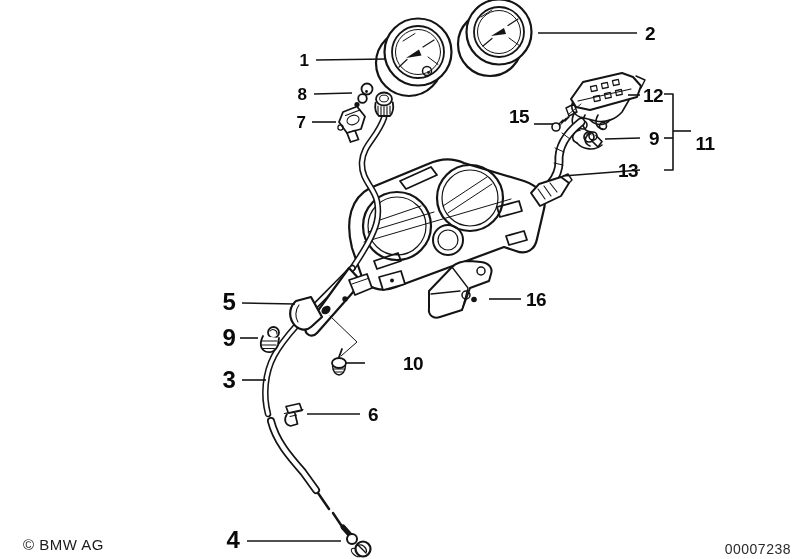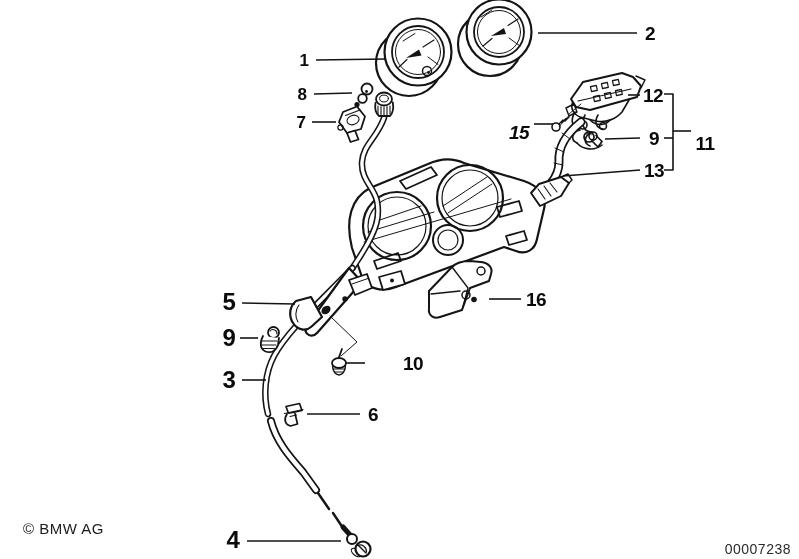--- a/index.html
+++ b/index.html
@@ -10,21 +10,21 @@
   .stage svg{position:absolute;left:0;top:0;}
   .callout{
     position:absolute;transform:translate(-50%,-50%);
     font-weight:bold;color:#0a0a0a;line-height:1;letter-spacing:-0.5px;
     user-select:none;white-space:nowrap;
   }
   .sz-s{font-size:17px;}
   .sz-m{font-size:19px;}
   .sz-l{font-size:24px;}
   .footer-copyright{
-    position:absolute;left:23px;top:520px;font-size:15px;color:#1c1c1c;letter-spacing:0.5px;
+    position:absolute;left:23px;top:536px;font-size:15px;color:#1c1c1c;letter-spacing:0.5px;
   }
   .footer-docnum{
     position:absolute;right:8px;top:541px;font-size:14px;color:#2a2a2a;letter-spacing:0.5px;
   }
 </style>
 </head>
 <body>
 
 <div class="stage">
 
@@ -237,24 +237,24 @@
       <path d="M 673,131 L 691,131"></path>
     </g>
   </g>
 </svg>
 
   <div class="callout sz-s" style="left:304px;top:60px;">1</div>
   <div class="callout sz-m" style="left:650px;top:33px;">2</div>
   <div class="callout sz-s" style="left:302px;top:94px;">8</div>
   <div class="callout sz-s" style="left:301px;top:122px;">7</div>
   <div class="callout sz-m" style="left:653px;top:95px;">12</div>
-  <div class="callout sz-m" style="left:519px;top:132px;font-style:italic;">15</div>
+  <div class="callout sz-m" style="left:519px;top:116px;">15</div>
   <div class="callout sz-m" style="left:654px;top:138px;">9</div>
   <div class="callout sz-m" style="left:705px;top:143px;">11</div>
-  <div class="callout sz-m" style="left:654px;top:170px;">13</div>
+  <div class="callout sz-m" style="left:628px;top:170px;">13</div>
   <div class="callout sz-l" style="left:229px;top:302px;">5</div>
   <div class="callout sz-l" style="left:229px;top:338px;">9</div>
   <div class="callout sz-l" style="left:229px;top:380px;">3</div>
   <div class="callout sz-m" style="left:377px;top:363px;margin-left:36px;">10</div>
   <div class="callout sz-m" style="left:373px;top:414px;">6</div>
   <div class="callout sz-m" style="left:536px;top:299px;">16</div>
   <div class="callout sz-l" style="left:233px;top:540px;">4</div>
 
   <div class="footer-copyright">© BMW AG</div>
   <div class="footer-docnum">00007238</div>

